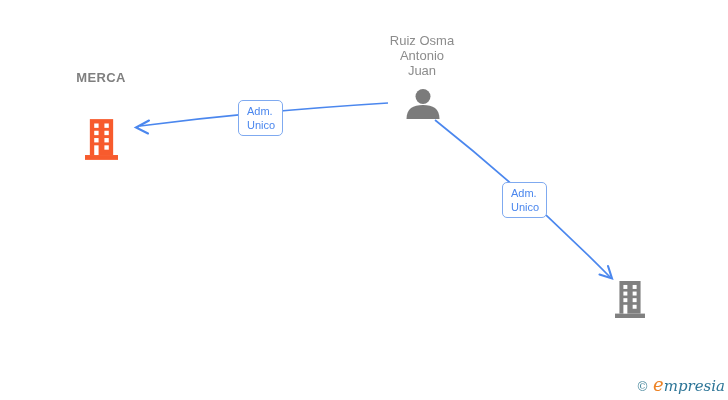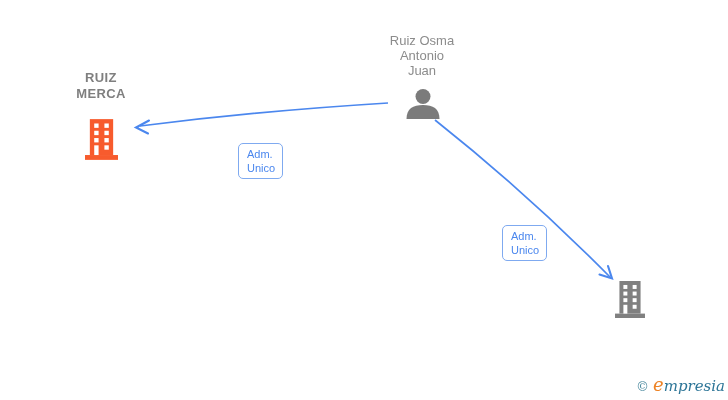--- a/index.html
+++ b/index.html
@@ -64,21 +64,20 @@
     width: 45px;
     height: 36px;
     background: #ffffff;
     border: 1.5px solid var(--label_border_blue, #7faaf0);
     border-radius: 5px;
     color: var(--label_text_blue, #4b87ee);
     font-size: 11px;
     line-height: 14px;
     padding: 3px 0 0 8px;
     cursor: pointer;
-    margin-top: 43px;
   }
   .edge-label-1 { left: 238px; top: 100px; }
   .edge-label-2 { left: 502px; top: 182px; }
   .watermark {
     position: absolute;
     right: 3px;
     top: 374px;
     font-family: "DejaVu Serif", serif;
     font-style: italic;
     font-size: 15px;
@@ -107,21 +106,20 @@
     <div>Juan</div>
   </div>
   <div class="abs person-icon-wrap">
     <svg class="icon-box" width="38" height="30" viewBox="0 0 38 30">
       <circle class="person-fill" cx="19" cy="7.5" r="7.5"></circle>
       <path class="person-fill" d="M2.5,30 C2.5,19.5 9,16 19,16 C29,16 35.5,19.5 35.5,30 Z"></path>
     </svg>
   </div>
 
   <div class="abs node-label company-main-label">
-    <div>RUIZ</div>
     <div>MERCA</div>
   </div>
   <div class="abs company-main-icon-wrap">
     <svg class="icon-box" width="33" height="41" viewBox="0 0 34 42">
       <rect class="bldg-main" x="5" y="0" width="24" height="37"></rect>
       <rect class="bldg-main" x="0" y="37" width="34" height="5"></rect>
       <rect class="window" x="9.5" y="4.5" width="4.5" height="4.5"></rect>
       <rect class="window" x="20" y="4.5" width="4.5" height="4.5"></rect>
       <rect class="window" x="9.5" y="12" width="4.5" height="4.5"></rect>
       <rect class="window" x="20" y="12" width="4.5" height="4.5"></rect>

